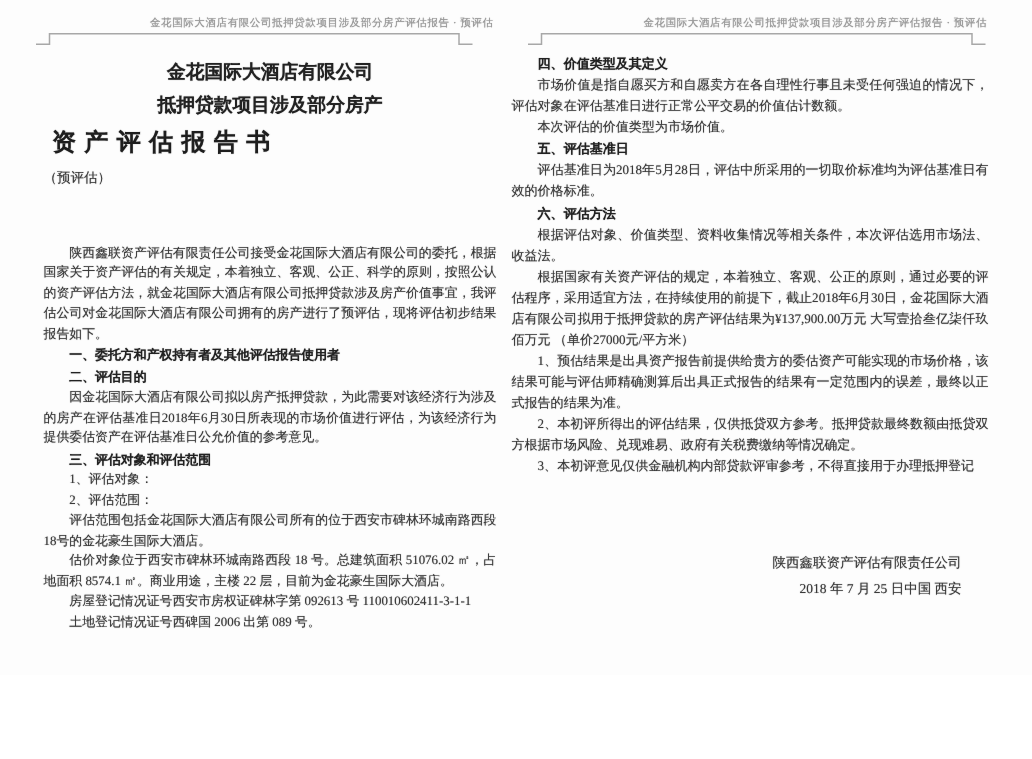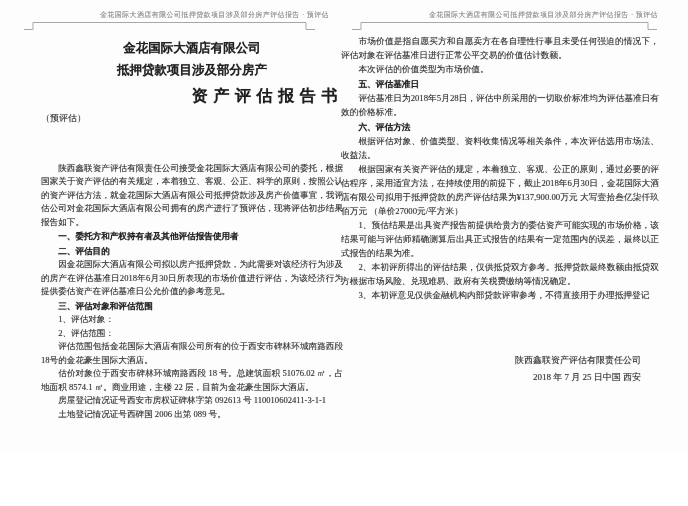--- a/index.html
+++ b/index.html
@@ -19,29 +19,29 @@
   .rh-left  { left:28px;  width:301px; }
   .rh-right { left:352px; width:306px; }
   .running-footer {
     position:absolute; font-size:6px; color:#ababab; letter-spacing:0.3px;
     text-shadow:0 0 0.5px rgba(150,150,150,0.8);
   }
   .rf-left  { left:32px;  top:462px; }
   .rf-right { left:357px; top:479px; }
 
   .page { position:absolute; text-shadow:0 0 0.7px rgba(70,70,70,0.65); filter:blur(0.2px); }
-  .page-left  { left:29px;  top:36px; width:302px; font-size:8.6px; line-height:13.5px;margin-left:12px; }
+  .page-left  { left:29px;  top:36px; width:302px; font-size:8.6px; line-height:13.5px; }
   .page-right { left:341px; top:34px; width:318px; font-size:8.7px; line-height:14px; }
 
   .t1 {
     text-align:center; font-weight:bold; font-size:12.5px; line-height:20px;
     font-family:"Liberation Sans", sans-serif; color:#222; margin-top:2px;
   }
   .t-report {
-    text-align:right; font-weight:bold; font-size:16px; line-height:24px;
+    text-align:left; font-weight:bold; font-size:16px; line-height:24px;
     letter-spacing:0.35em; padding-left:0.35em; color:#1e1e1e; margin-top:4px;
     font-family:"Liberation Sans", sans-serif;
   }
   .t-sub { font-size:9px; margin-top:4px; }
 
   .p { text-indent:2em; text-align:justify; }
   .h {
     text-indent:2em; font-weight:bold; color:#222; margin-top:1px;
     font-family:"Liberation Sans", sans-serif;
   }
@@ -78,20 +78,21 @@
     <p class="h">三、评估对象和评估范围</p>
     <p class="p">1、评估对象：</p>
     <p class="p">2、评估范围：</p>
     <p class="p">评估范围包括金花国际大酒店有限公司所有的位于西安市碑林环城南路西段 18号的金花豪生国际大酒店。</p>
     <p class="p">估价对象位于西安市碑林环城南路西段 18 号。总建筑面积 51076.02 ㎡，占地面积 8574.1 ㎡。商业用途，主楼 22 层，目前为金花豪生国际大酒店。</p>
     <p class="p">房屋登记情况证号西安市房权证碑林字第 092613 号 110010602411-3-1-1</p>
     <p class="p">土地登记情况证号西碑国 2006 出第 089 号。</p>
   </div>
 
   <div class="page page-right">
+    <p class="h">四、价值类型及其定义</p>
     <p class="p">市场价值是指自愿买方和自愿卖方在各自理性行事且未受任何强迫的情况下，评估对象在评估基准日进行正常公平交易的价值估计数额。</p>
     <p class="p">本次评估的价值类型为市场价值。</p>
     <p class="h">五、评估基准日</p>
     <p class="p">评估基准日为2018年5月28日，评估中所采用的一切取价标准均为评估基准日有效的价格标准。</p>
     <p class="h">六、评估方法</p>
     <p class="p">根据评估对象、价值类型、资料收集情况等相关条件，本次评估选用市场法、收益法。</p>
     <p class="p">根据国家有关资产评估的规定，本着独立、客观、公正的原则，通过必要的评估程序，采用适宜方法，在持续使用的前提下，截止2018年6月30日，金花国际大酒店有限公司拟用于抵押贷款的房产评估结果为¥137,900.00万元 大写壹拾叁亿柒仟玖佰万元 （单价27000元/平方米）</p>
     <p class="p">1、预估结果是出具资产报告前提供给贵方的委估资产可能实现的市场价格，该结果可能与评估师精确测算后出具正式报告的结果有一定范围内的误差，最终以正式报告的结果为准。</p>
     <p class="p">2、本初评所得出的评估结果，仅供抵贷双方参考。抵押贷款最终数额由抵贷双方根据市场风险、兑现难易、政府有关税费缴纳等情况确定。</p>
     <p class="p">3、本初评意见仅供金融机构内部贷款评审参考，不得直接用于办理抵押登记</p>

